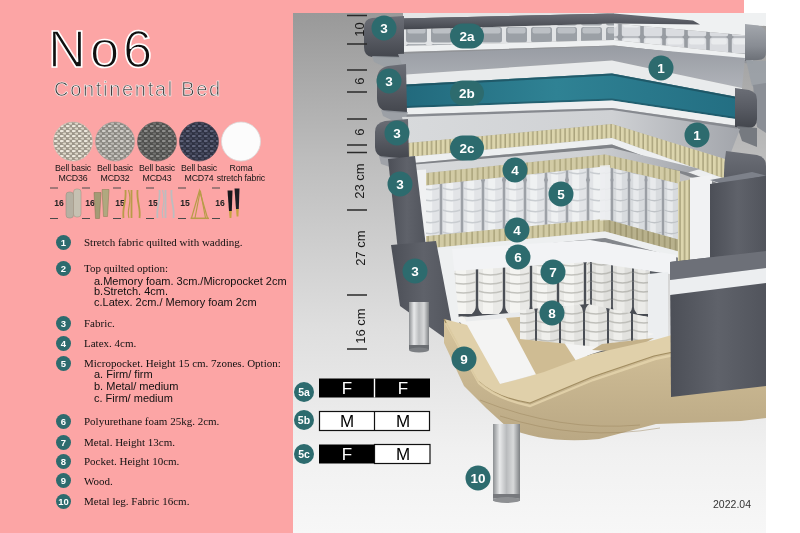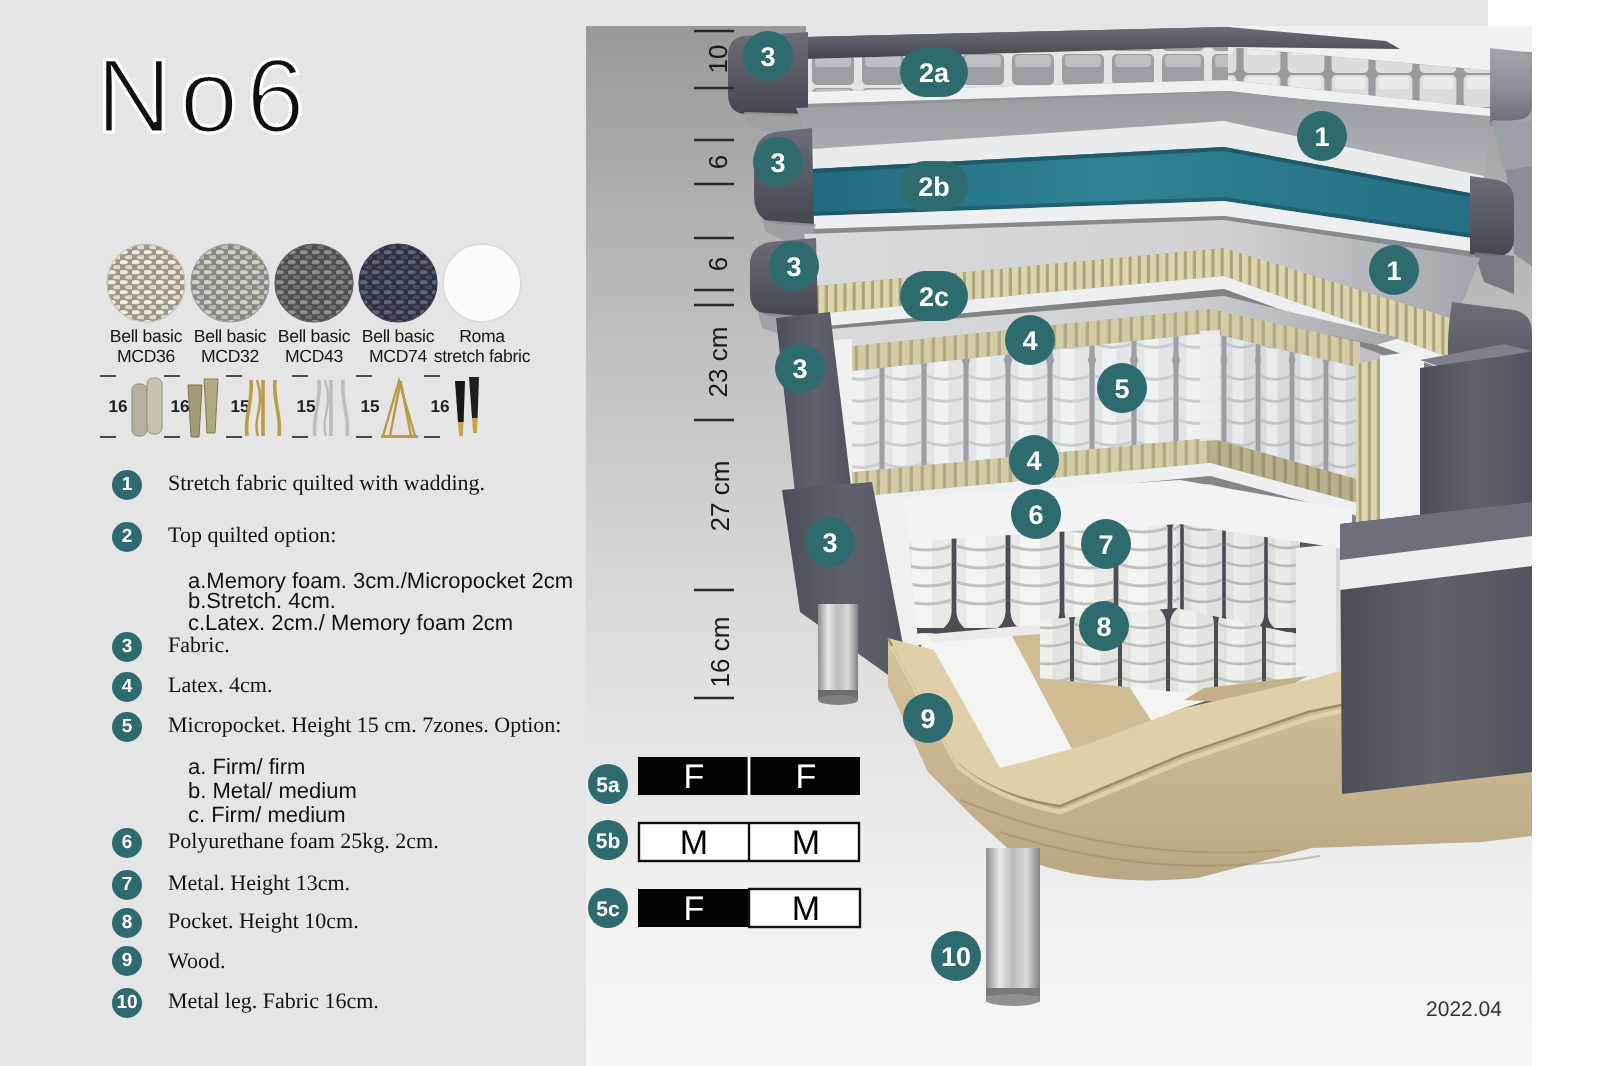--- a/index.html
+++ b/index.html
@@ -1,31 +1,32 @@
 <!DOCTYPE html>
 <html><head>
 <meta charset="utf-8">
 <style>
   html,body{margin:0;padding:0;}
   body{width:800px;height:533px;background:#ffffff;font-family:"Liberation Sans",sans-serif;overflow:hidden;}
-  .page{position:relative;width:744px;height:533px;background:#e5e5e5;}
+  .page{position:relative;width:744px;height:533px;background:#fca5a5;}
   .abs{position:absolute;}
   .title{left:48px;top:18px;font-size:52.5px;color:#101010;letter-spacing:4px;font-weight:400;-webkit-text-stroke:1.6px #ffffff;}
   .subtitle{left:54px;top:78px;font-size:20px;color:#3f3f3f;letter-spacing:1.7px;-webkit-text-stroke:0.6px #ffffff;}
   .li-circ{position:absolute;width:15px;height:15px;border-radius:50%;background:#2d6b6e;color:#fff;
            font-size:9.5px;font-weight:bold;text-align:center;line-height:15px;}
   .li-txt{position:absolute;left:84px;font-size:11px;color:#111;white-space:nowrap;z-index:5;font-family:Liberation Serif, serif;}
-  .li-sub{position:absolute;left:94px;font-size:11px;color:#111;white-space:nowrap;z-index:5;margin-top:10px;}
+  .li-sub{position:absolute;left:94px;font-size:11px;color:#111;white-space:nowrap;z-index:5;}
 </style>
 </head>
 <body>
 <div class="page">
 
   <div class="abs title">No6</div>
 
+  <div class="abs subtitle">Continental Bed</div>
 
   <svg class="abs" style="left:0;top:0" width="800" height="533" viewBox="0 0 800 533" id="gfx">
   <defs>
     <pattern id="weave1" width="6" height="5" patternUnits="userSpaceOnUse">
       <rect width="6" height="5" fill="#9d968a"></rect>
       <ellipse cx="1.7" cy="1.1" rx="2.2" ry="1.05" fill="#f0ebe0"></ellipse>
       <ellipse cx="4.7" cy="3.6" rx="2.2" ry="1.05" fill="#ded8ca"></ellipse>
     </pattern>
     <pattern id="weave2" width="6" height="5" patternUnits="userSpaceOnUse">
       <rect width="6" height="5" fill="#8a8781"></rect>

